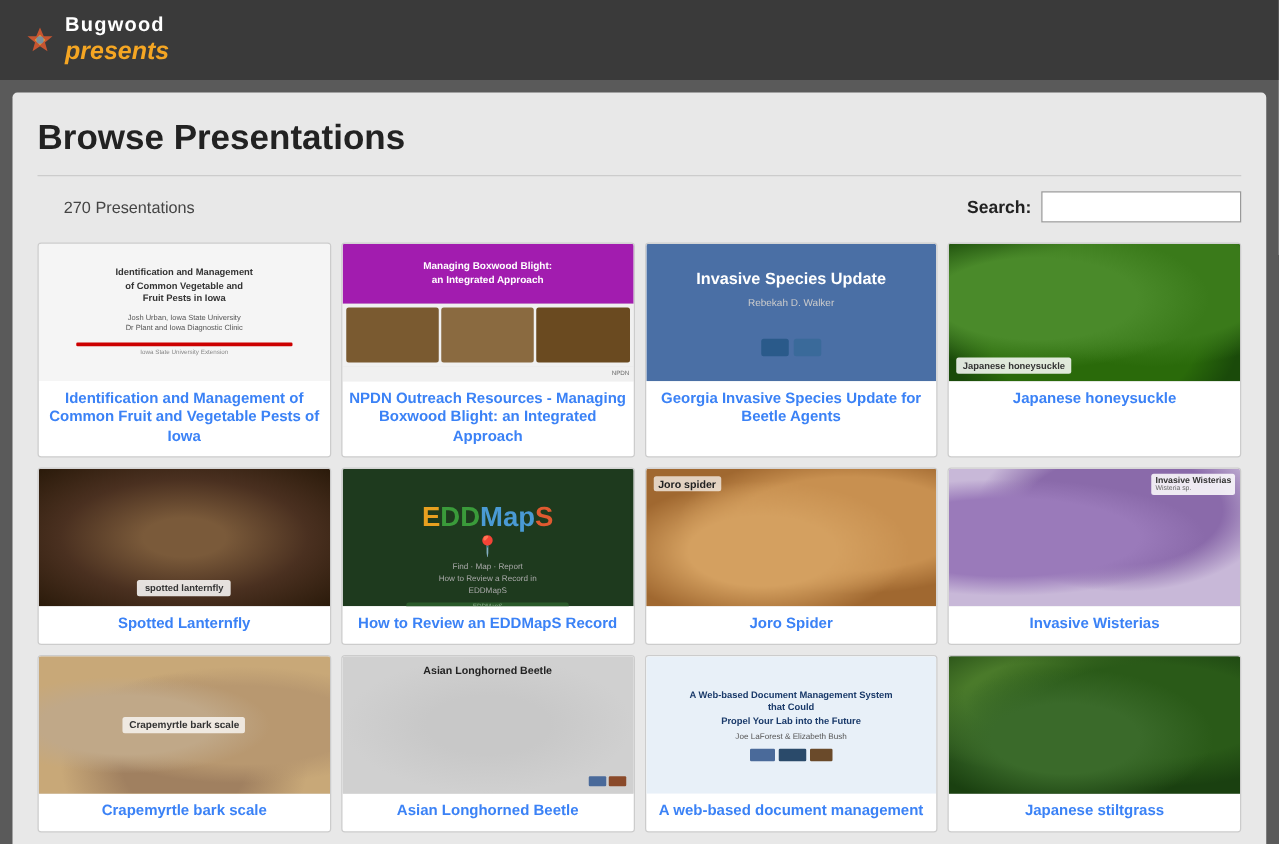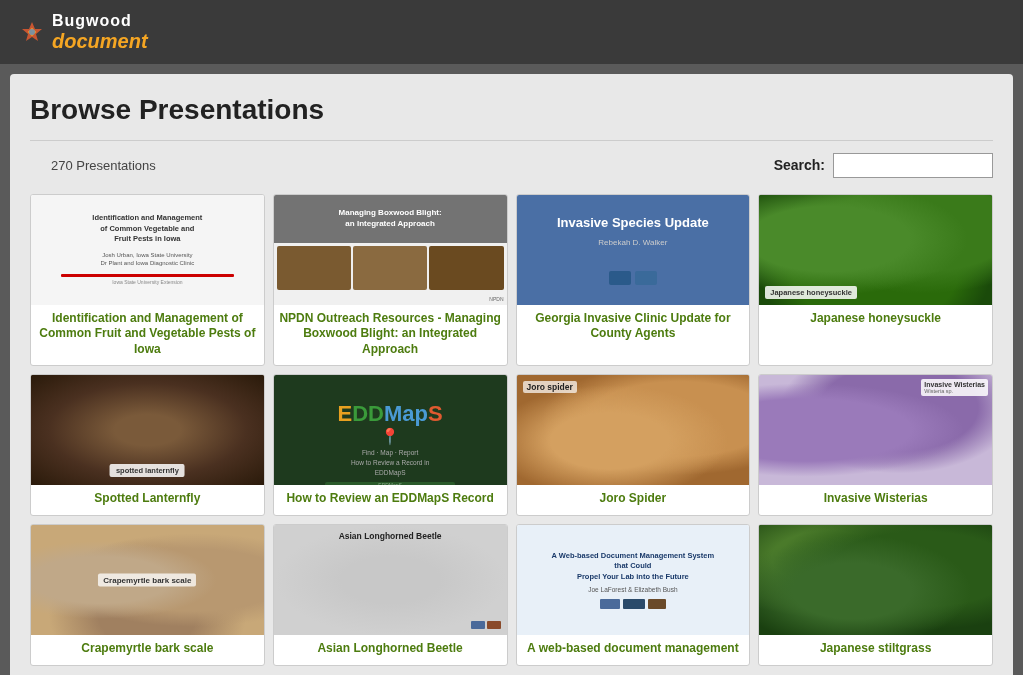--- a/index.html
+++ b/index.html
@@ -106,21 +106,21 @@
       overflow: hidden;
       position: relative;
       flex-shrink: 0;
     }
 
     .card-caption {
       padding: 6px 0 8px;
       font-size: 12px;
       font-weight: bold;
       text-align: center;
-      color: #4d7c0f;
+      color: #3b82f6;
       line-height: 1.3;
     }
 
     
     .thumb-iowa {
       background: #f5f5f5;
       font-size: 7px;
       color: #333;
       padding: 4px;
       text-align: center;
@@ -150,21 +150,21 @@
 <div class="header">
   <div class="logo-combo">
     <svg width="24" height="24" viewBox="0 0 24 24">
       <polygon points="12,2 15,9 22,9 16,14 18,21 12,17 6,21 8,14 2,9 9,9" fill="#e05a30" opacity="0.85"></polygon>
       <rect x="9" y="9" width="6" height="6" fill="#f5a623" opacity="0.9" transform="rotate(45 12 12)"></rect>
       <circle cx="12" cy="12" r="3" fill="#4a8ad4" opacity="0.7"></circle>
     </svg>
   </div>
   <div class="logo-text">
     <span class="logo-bugwood">Bugwood</span>
-    <span class="logo-presents">document</span>
+    <span class="logo-presents">presents</span>
   </div>
 </div>
 
 <div class="main-container">
 
   <h1 class="page-title">Browse Presentations</h1>
 
   <div class="divider"></div>
 
   <div class="browse-meta-row">
@@ -185,21 +185,21 @@
           <div style="background:#cc0000;height:3px;width:80%;margin-top:6px;border-radius:1px;"></div>
           <div style="font-size:5px;color:#888;margin-top:2px;">Iowa State University Extension</div>
         </div>
       </div>
       <div class="card-caption">Identification and Management of Common Fruit and Vegetable Pests of Iowa</div>
     </div>
 
     <div class="presentation-card">
       <div class="card-thumbnail">
         <div style="width:100%;height:100%;display:flex;flex-direction:column;">
-          <div style="background:#737373;color:white;font-size:8px;font-weight:bold;text-align:center;padding:8px 6px;flex:1;display:flex;align-items:center;justify-content:center;line-height:1.3;">
+          <div style="background:#a21caf;color:white;font-size:8px;font-weight:bold;text-align:center;padding:8px 6px;flex:1;display:flex;align-items:center;justify-content:center;line-height:1.3;">
             Managing Boxwood Blight:<br>an Integrated Approach
           </div>
           <div style="display:flex;gap:2px;padding:3px;background:#f0f0f0;height:50px;">
             <div style="flex:1;background:#7a5a30;border-radius:2px;"></div>
             <div style="flex:1;background:#8a6a40;border-radius:2px;"></div>
             <div style="flex:1;background:#6a4a20;border-radius:2px;"></div>
           </div>
           <div style="background:#f0f0f0;padding:3px;display:flex;align-items:center;justify-content:flex-end;gap:4px;">
             <div style="font-size:5px;color:#666;">NPDN</div>
           </div>
@@ -212,21 +212,21 @@
       <div class="card-thumbnail">
         <div style="width:100%;height:100%;background:#4a6fa5;display:flex;flex-direction:column;align-items:center;justify-content:center;padding:10px;">
           <div style="font-size:13px;font-weight:bold;color:white;text-align:center;margin-bottom:6px;line-height:1.3;">Invasive Species Update</div>
           <div style="font-size:8px;color:#ccc;margin-bottom:24px;">Rebekah D. Walker</div>
           <div style="display:flex;gap:4px;">
             <div style="width:22px;height:14px;background:#2a5a8a;border-radius:2px;"></div>
             <div style="width:22px;height:14px;background:#3a6a9a;border-radius:2px;"></div>
           </div>
         </div>
       </div>
-      <div class="card-caption">Georgia Invasive Clinic Update for County Agents</div>
+      <div class="card-caption">Georgia Invasive Species Update for Beetle Agents</div>
     </div>
 
     <div class="presentation-card">
       <div class="card-thumbnail">
         <div style="width:100%;height:100%;background:#2a5a18;position:relative;overflow:hidden;">
           <div style="position:absolute;inset:0;background:radial-gradient(ellipse at 30% 40%, #4a8a2a 35%, transparent 60%),radial-gradient(ellipse at 70% 30%, #3a7a1a 40%, transparent 60%),radial-gradient(ellipse at 50% 70%, #2a6a0a 50%, transparent 70%),#1a4a0a;"></div>
           <div style="position:absolute;bottom:6px;left:6px;background:rgba(255,255,255,0.85);color:#333;font-size:7.5px;font-weight:bold;padding:2px 5px;border-radius:2px;">Japanese honeysuckle</div>
         </div>
       </div>
       <div class="card-caption">Japanese honeysuckle</div>

